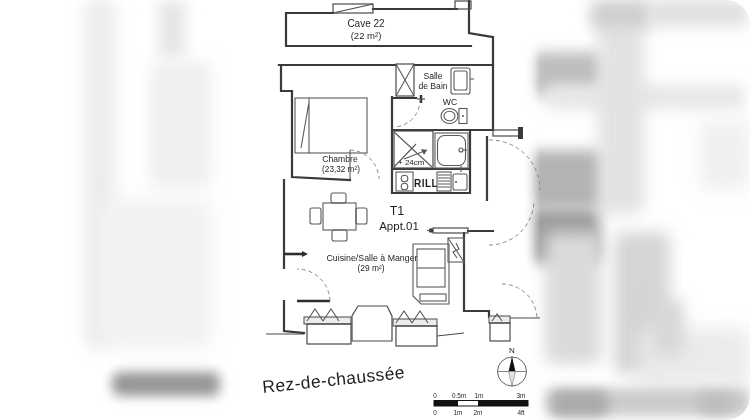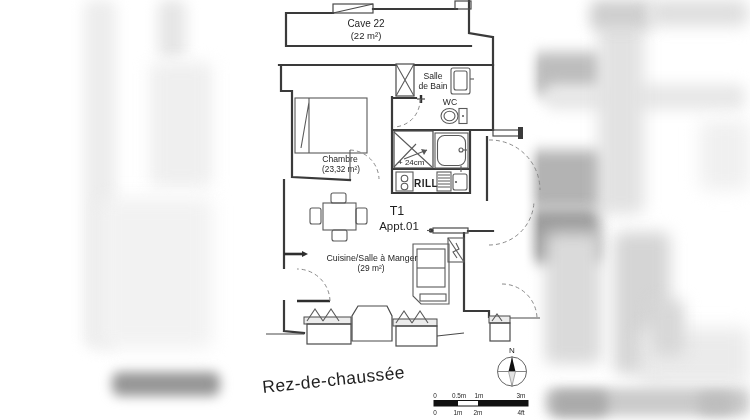--- a/index.html
+++ b/index.html
@@ -1,18 +1,19 @@
 <!DOCTYPE html>
 <html><head>
 <meta charset="utf-8">
 <style>
   html,body{margin:0;padding:0;background:#fff;}
   #screen{
     position:relative;width:750px;height:420px;overflow:hidden;background:#ffffff;
     font-family:"Liberation Sans","DejaVu Sans",sans-serif;
+    border-radius:24px;
   }
   .blob{position:absolute;border-radius:8px;}
   #paper{
     position:absolute;top:0;left:240px;width:300px;height:420px;
     background:linear-gradient(to right, rgba(255,255,255,0) 0, #fff 12px, #fff calc(100% - 16px), rgba(255,255,255,0) 100%);
   }
   svg{position:absolute;top:0;left:0;}
   text{fill:#1f1f1f;}
   .wall{stroke:#3a3a3a;stroke-width:2.2;fill:none;stroke-linecap:square;}
   .wall-thin{stroke:#4a4a4a;stroke-width:1.2;fill:none;}

